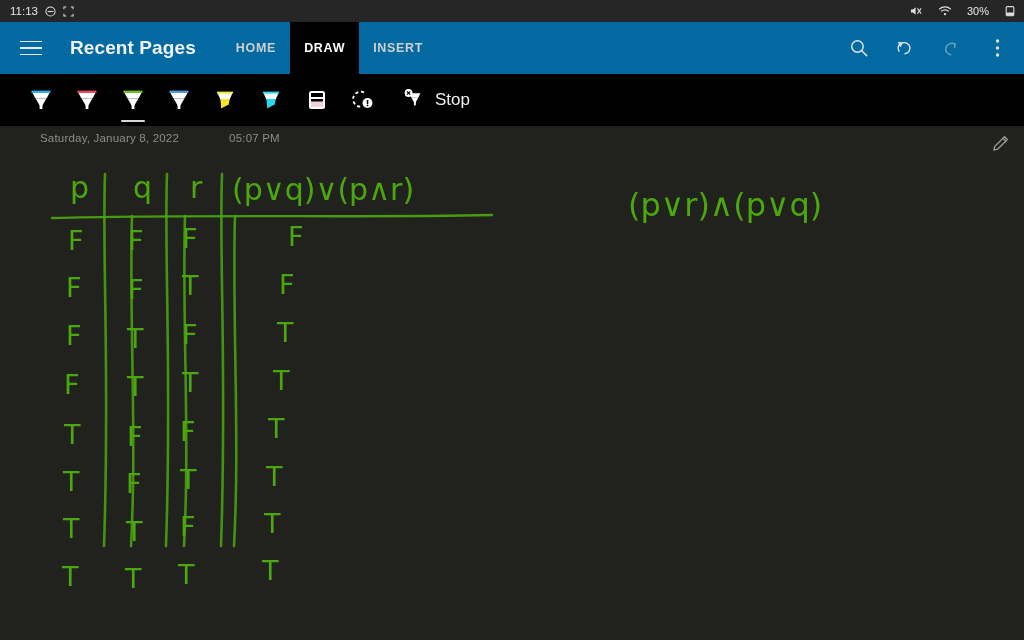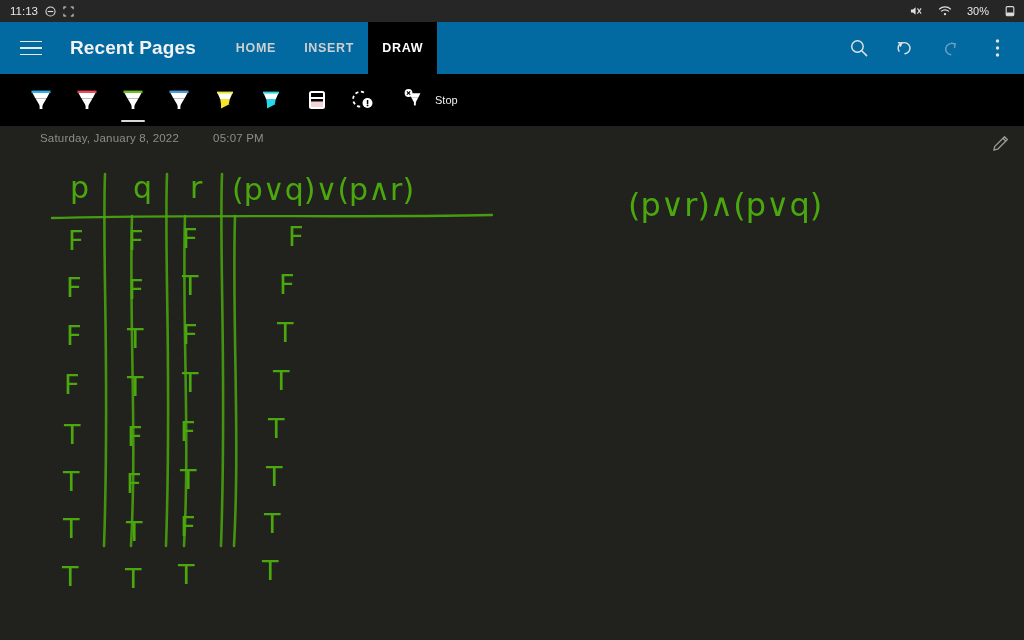--- a/index.html
+++ b/index.html
@@ -59,28 +59,28 @@
     cursor:pointer; position:relative;
   }
   .tool.selected::after{
     content:""; position:absolute; bottom:4px; left:11px; width:24px; height:2px;
     background:#d8d8d8; border-radius:1px;
   }
   .stop-btn{
     height:52px; display:flex; align-items:center; gap:9px; padding-left:14px; padding-right:14px;
     cursor:pointer;
   }
-  .stop-label{ color:#efefef; font-size:11px; }
+  .stop-label{ color:#efefef; font-size:17px; }
 
   
   .canvas-wrap{
     width:1024px; height:514px; background:#21211e; position:relative; overflow:hidden;
   }
   .page-meta{
-    position:absolute; top:6px; left:40px; display:flex; gap:34px;
+    position:absolute; top:6px; left:40px; display:flex; gap:50px;
     color:#8e8e88; font-size:11.5px; letter-spacing:.2px;
   }
   .edit-pencil{ position:absolute; top:8px; right:14px; cursor:pointer; }
   .ink{ position:absolute; top:0; left:0; width:1024px; height:514px; }
 
   .hw{
     font-family:"DejaVu Sans", sans-serif;
     fill:#4aa80e;
     font-size:27px;
   }
@@ -131,22 +131,22 @@
 <div class="app-bar">
   <div class="hamburger">
     <span></span>
       <span></span>
       <span></span>
   </div>
   <div class="app-title">Recent Pages</div>
 
   <div class="tabs">
     <div class="tab">HOME</div>
+    <div class="tab active">DRAW</div>
     <div class="tab">INSERT</div>
-    <div class="tab active">DRAW</div>
   </div>
 
   <div class="app-actions">
     <div class="act">
       <svg width="20" height="20" viewBox="0 0 22 22" fill="none" stroke="#e2e2e2" stroke-width="1.6">
         <circle cx="9.3" cy="9.3" r="6.3"></circle>
           <path d="M14 14l5.4 5.4" stroke-linecap="round"></path>
       </svg>
     </div>
     <div class="act">

